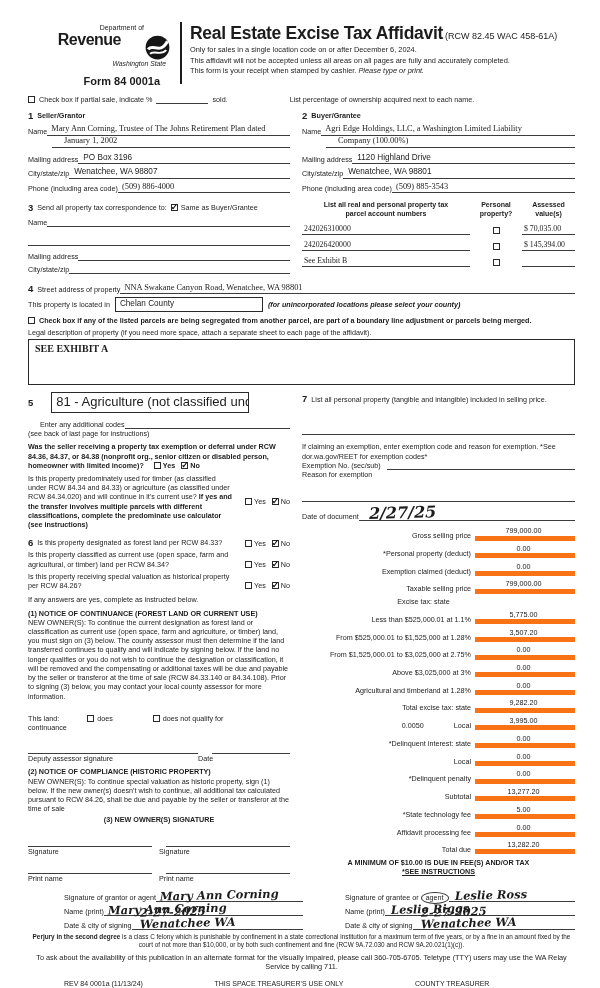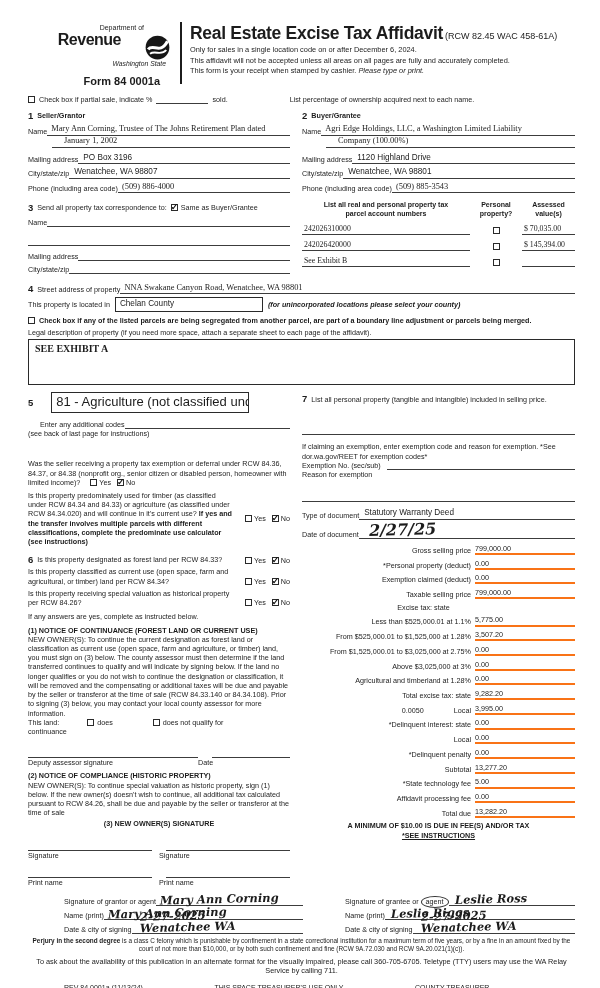--- a/index.html
+++ b/index.html
@@ -50,21 +50,21 @@
   .prow .pval { flex:1; border-bottom:1px solid #3c3c3c; font-size:7.8px; font-family:"Liberation Serif", serif; min-height:9px; padding-left:2px; }
   
   .countybox { border:1px solid #2a2a2a; width:148px; padding:1px 4px; font-size:8.2px; margin:0 5px; }
   .codebox { border:1px solid #2a2a2a; width:198px; padding:1px 3px 1px 4px; font-size:13px; overflow:hidden; white-space:nowrap; }
   .legalbox { border:1px solid #2a2a2a; height:46px; padding:3px 6px; font-family:"Liberation Serif", serif; font-weight:bold; font-size:10px; margin-top:2px; }
   
   .mrow { display:flex; justify-content:flex-end; align-items:flex-end; margin-bottom:3.5px; }
   .mprefix { margin-right:30px; }
   .mprefix:empty { display:none; }
   .mlabel { white-space:nowrap; }
-  .mline { width:100px; border-bottom:2px solid #f97316; text-align:left; margin-left:4px; padding-right:3px; min-height:9px; }
+  .mline { width:100px; border-bottom:5px solid #f97316; text-align:center; margin-left:4px; padding-right:3px; min-height:9px; }
   .mrow.mhead { justify-content:center; margin-right:30px; }
   
   .hand { font-family:"DejaVu Serif", serif; font-style:italic; font-weight:bold; font-size:11.5px; line-height:0.9; display:inline-block; transform:rotate(-1.5deg); white-space:nowrap; }
   .hand-big { font-size:16px; }
   .circ { border:1px solid #333; border-radius:50%; padding:0 4px 1px 4px; }
   .sig-lbl { white-space:nowrap; }
   
   .perjury { font-size:6.4px; text-align:center; margin-top:3px; }
   .altfmt { font-size:7.3px; text-align:center; margin-top:3px; }
   .footrow { display:flex; font-size:7px; margin-top:9px; }
@@ -231,21 +231,21 @@
     <div class="colL">
       <div class="row vcent">
         <span class="sec" style="margin-right:18px;">5</span>
         <span class="codebox">81 - Agriculture (not classified under current use la</span>
       </div>
       <div class="row" style="margin-top:7px;padding-left:12px;">
         <span class="lbl">Enter any additional codes</span>
         <span class="line"></span>
       </div>
       <div>(see back of last page for instructions)</div>
-      <div style="margin-top:21px;">
+      <div style="margin-top:4px;font-weight:bold;">
         <span>Was the seller receiving a property tax exemption or deferral under RCW 84.36, 84.37, or 84.38 (nonprofit org., senior citizen or disabled person, homeowner with limited income)?</span><span class="yn"><span class="cb"></span><span>Yes</span><span class="cb ck"></span><span>No</span></span>
       </div>
       <div class="row" style="margin-top:4px;">
         <div style="flex:1;"><span>Is this property predominately used for timber (as classified under RCW 84.34 and 84.33) or agriculture (as classified under RCW 84.34.020) and will continue in it's current use?</span> <span class="b">If yes and the transfer involves multiple parcels with different classifications, complete the predominate use calculator (see instructions)</span></div>
         <span class="yn" style="align-self:center;"><span class="cb"></span><span>Yes</span><span class="cb ck"></span><span>No</span></span>
       </div>
 
       <div class="row" style="margin-top:7px;">
         <div style="flex:1;"><span class="sec">6</span><span>Is this property designated as forest land per RCW 84.33?</span></div>
         <span class="yn"><span class="cb"></span><span>Yes</span><span class="cb ck"></span><span>No</span></span>
@@ -254,21 +254,21 @@
         <div style="flex:1;">Is this property classified as current use (open space, farm and agricultural, or timber) land per RCW 84.34?</div>
         <span class="yn"><span class="cb"></span><span>Yes</span><span class="cb ck"></span><span>No</span></span>
       </div>
       <div class="row" style="margin-top:3px;">
         <div style="flex:1;">Is this property receiving special valuation as historical property per RCW 84.26?</div>
         <span class="yn"><span class="cb"></span><span>Yes</span><span class="cb ck"></span><span>No</span></span>
       </div>
       <div style="margin-top:5px;">If any answers are yes, complete as instructed below.</div>
       <div class="b" style="margin-top:4px;">(1) NOTICE OF CONTINUANCE (FOREST LAND OR CURRENT USE)</div>
       <div>NEW OWNER(S): To continue the current designation as forest land or classification as current use (open space, farm and agriculture, or timber) land, you must sign on (3) below. The county assessor must then determine if the land transferred continues  to qualify and will indicate by signing below. If the land no longer qualifies or you do not wish to continue the designation or classification, it will be removed and the compensating or additional taxes will be due and payable by the seller or transferor at the time of sale (RCW 84.33.140 or 84.34.108). Prior to signing (3) below, you may contact your local county assessor for more information.</div>
-      <div class="row vcent" style="margin-top:0;">
+      <div class="row vcent" style="margin-top:13px;">
         <span>This land:</span>
         <span class="cb" style="margin:0 3px 0 28px;"></span>
         <span>does</span>
         <span class="cb" style="margin:0 3px 0 40px;"></span>
         <span>does not qualify for</span>
       </div>
       <div>continuance</div>
       <div class="row" style="margin-top:13px;">
         <span class="line"></span>
         <span style="width:14px;"></span>
@@ -307,24 +307,20 @@
         <span>List all personal property (tangible and intangible) included in selling price.</span>
       </div>
       <div class="line" style="margin-top:22px;"></div>
       <div style="margin-top:7px;">If claiming an exemption, enter exemption code and reason for exemption. *See dor.wa.gov/REET for exemption codes*</div>
       <div class="row">
         <span class="lbl">Exemption No. (sec/sub)</span>
         <span class="line" style="margin-left:6px;"></span>
       </div>
       <div>Reason for exemption</div>
       <div class="line" style="margin-top:14px;"></div>
-      <div class="row" style="margin-top:6px;">
-        <span class="lbl">Type of document</span>
-        <span class="line fillv">Statutory Warranty Deed</span>
-      </div>
       <div class="row" style="margin-top:3px; height:16px;">
         <span class="lbl">Date of document</span>
         <span class="line" style="padding-left:10px;"><span class="hand hand-big">2/27/25</span></span>
       </div>
       <div style="margin-top:5px;">
 
           <div class="mrow">
 
             <span class="mlabel">Gross selling price</span>
             <span class="mline">799,000.00</span>

